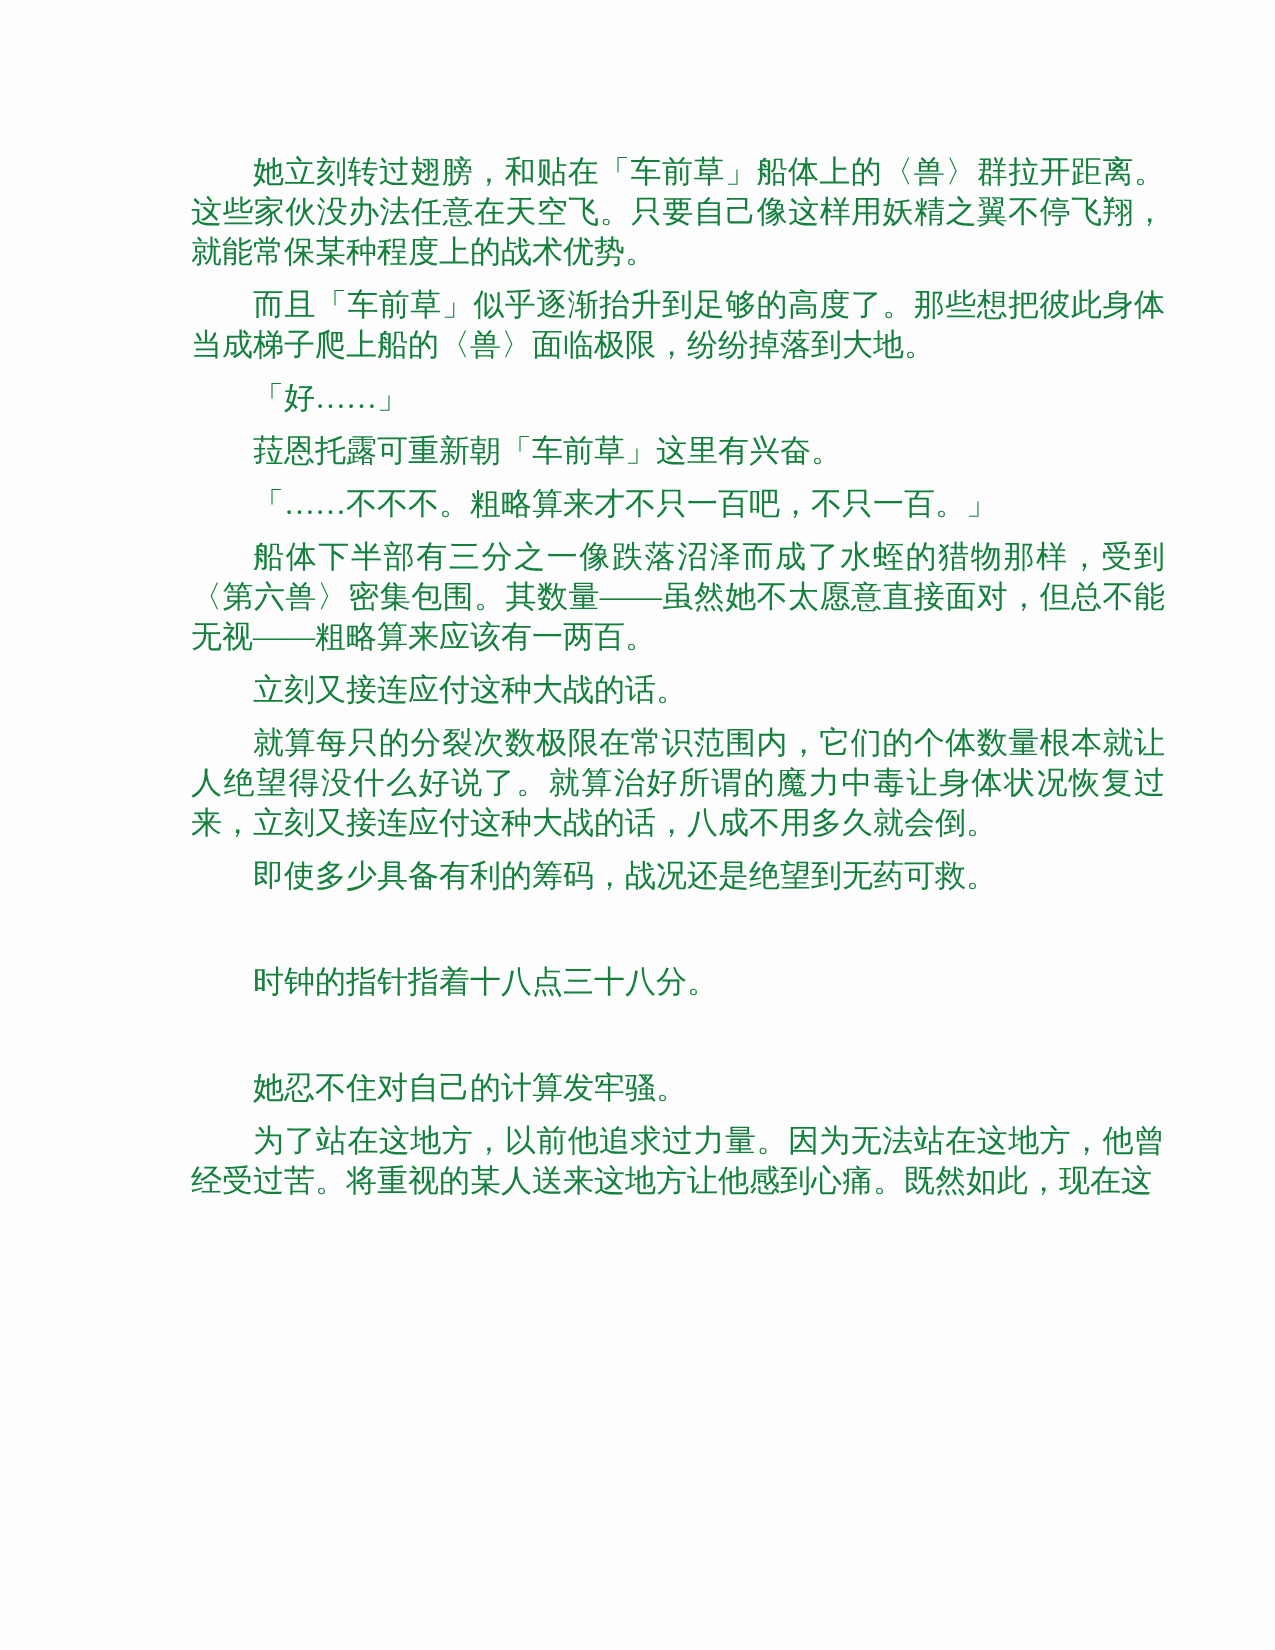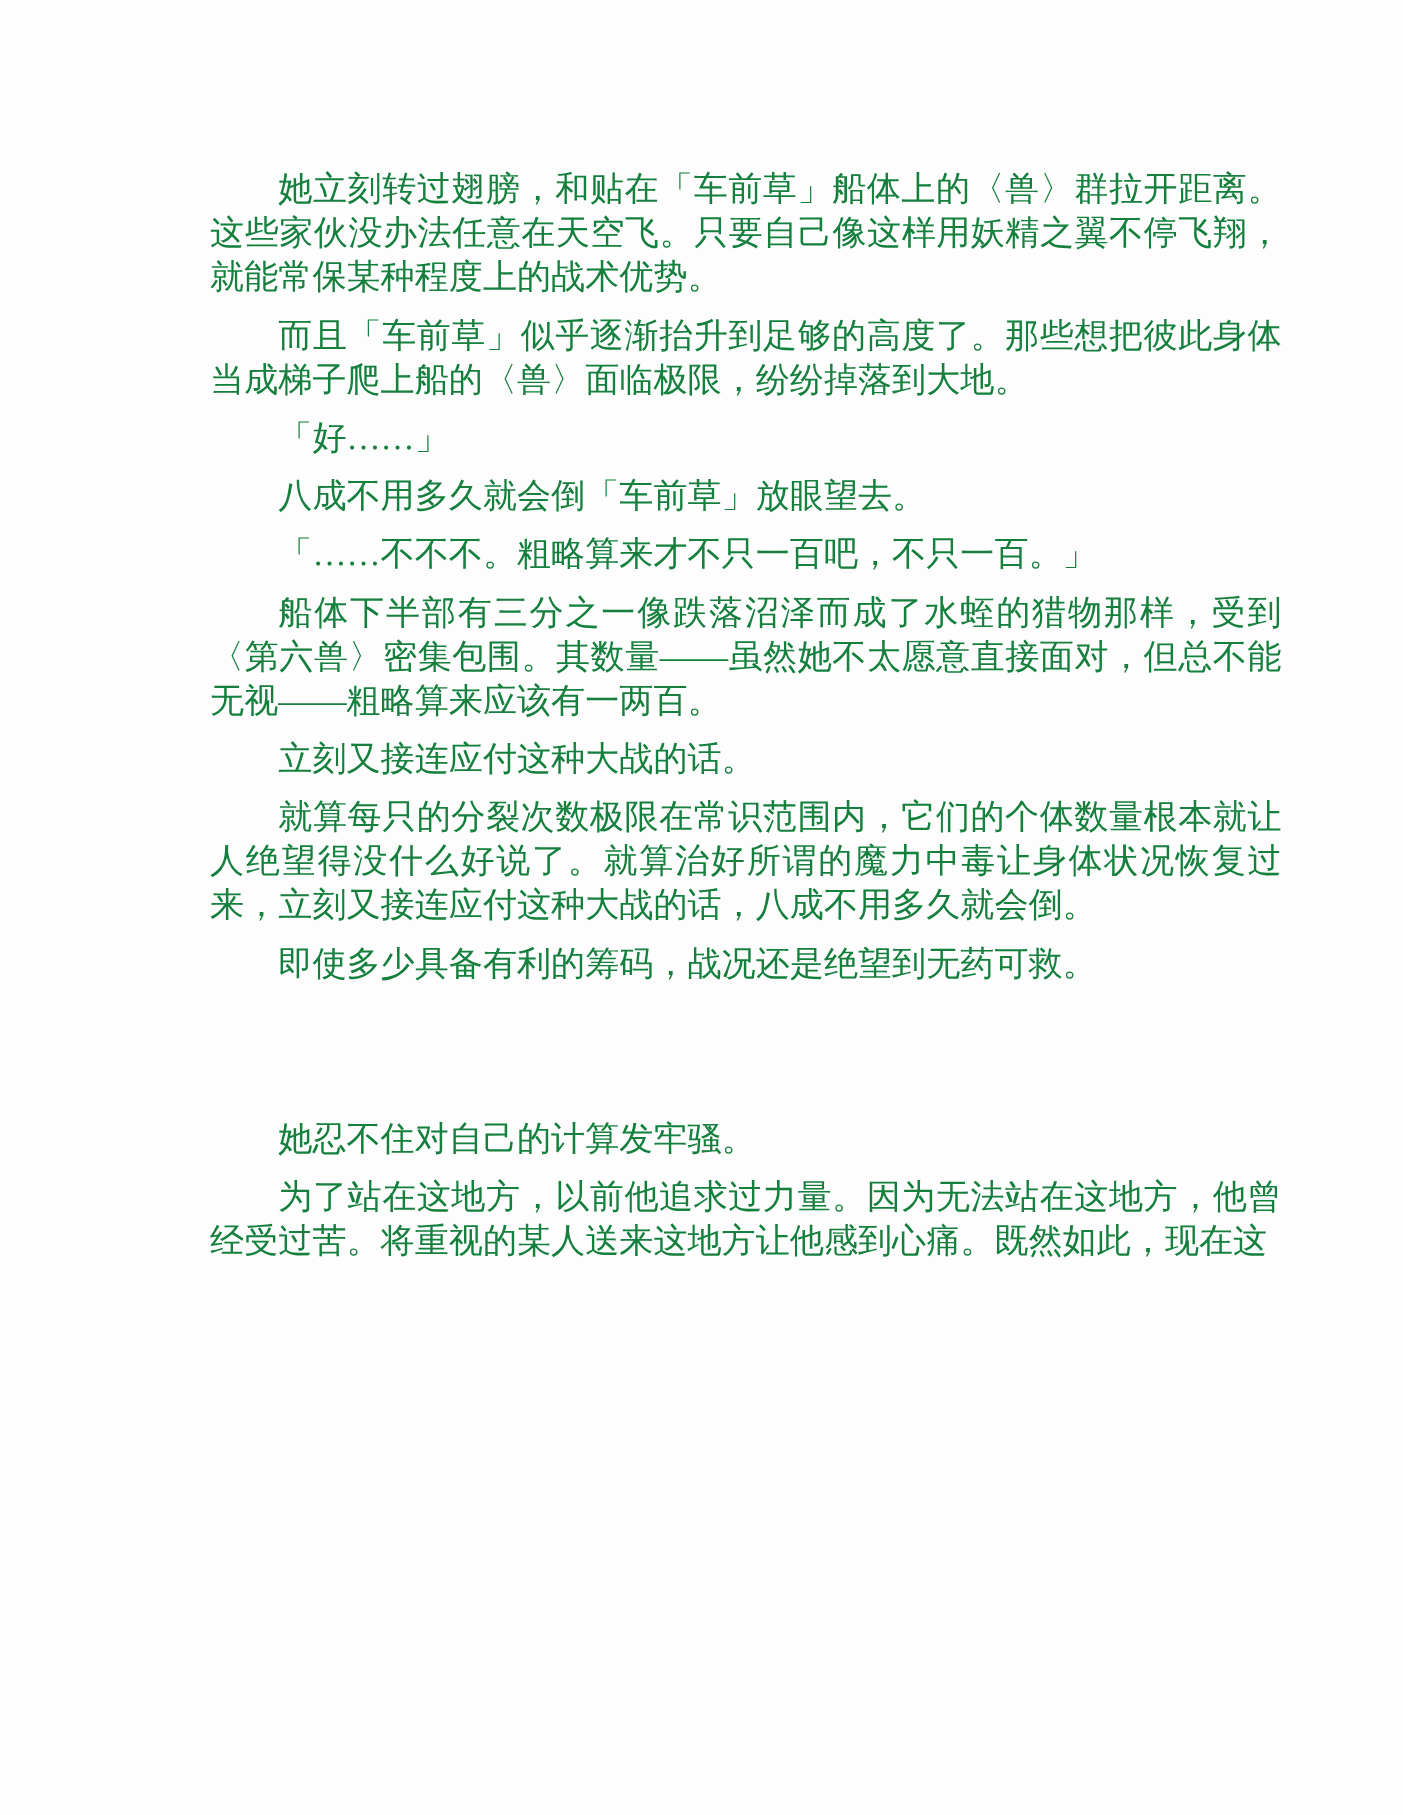--- a/index.html
+++ b/index.html
@@ -44,24 +44,25 @@
   }
 </style>
 </head>
 <body>
 
 <div class="page">
   <div class="text-block">
     <p>她立刻转过翅膀，和贴在「车前草」船体上的〈兽〉群拉开距离。这些家伙没办法任意在天空飞。只要自己像这样用妖精之翼不停飞翔，就能常保某种程度上的战术优势。</p>
     <p>而且「车前草」似乎逐渐抬升到足够的高度了。那些想把彼此身体当成梯子爬上船的〈兽〉面临极限，纷纷掉落到大地。</p>
     <p>「好……」</p>
-    <p>八成不用多久就会倒「车前草」放眼望去。</p>
+    <p>菈恩托露可重新朝「车前草」这里有兴奋。</p>
     <p>「……不不不。粗略算来才不只一百吧，不只一百。」</p>
     <p>船体下半部有三分之一像跌落沼泽而成了水蛭的猎物那样，受到〈第六兽〉密集包围。其数量——虽然她不太愿意直接面对，但总不能无视——粗略算来应该有一两百。</p>
     <p>立刻又接连应付这种大战的话。</p>
     <p>就算每只的分裂次数极限在常识范围内，它们的个体数量根本就让人绝望得没什么好说了。就算治好所谓的魔力中毒让身体状况恢复过来，立刻又接连应付这种大战的话，八成不用多久就会倒。</p>
     <p>即使多少具备有利的筹码，战况还是绝望到无药可救。</p>
     <p class="blank"></p>
+    <p>时钟的指针指着十八点三十八分。</p>
     <p class="blank"></p>
     <p>她忍不住对自己的计算发牢骚。</p>
     <p>为了站在这地方，以前他追求过力量。因为无法站在这地方，他曾经受过苦。将重视的某人送来这地方让他感到心痛。既然如此，现在这</p>
   </div>
 </div>
 
 </body></html>

